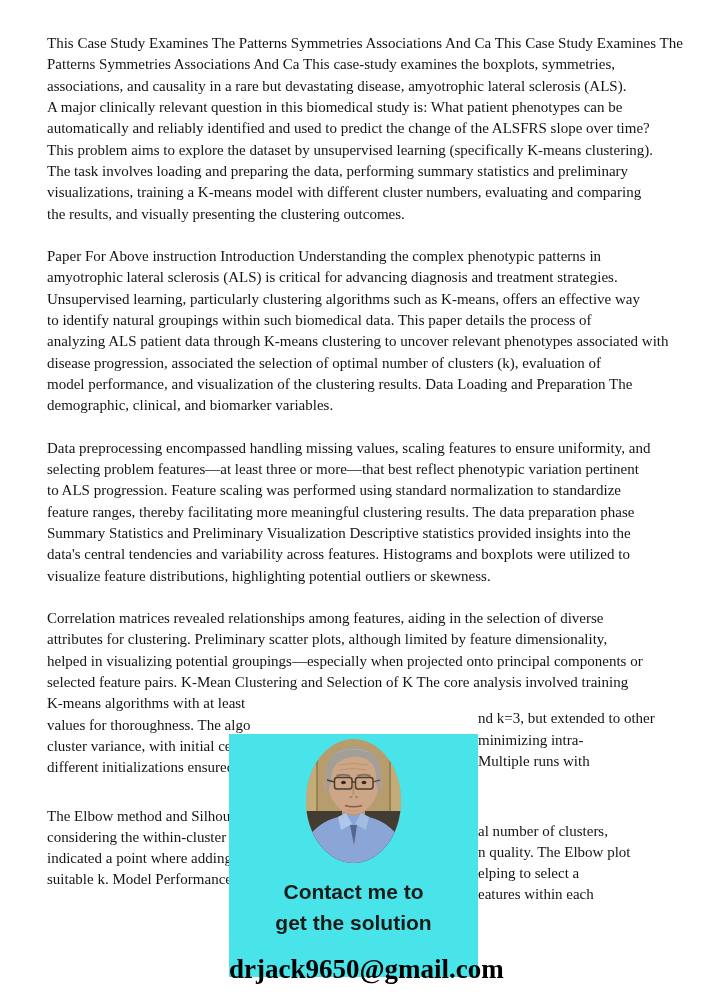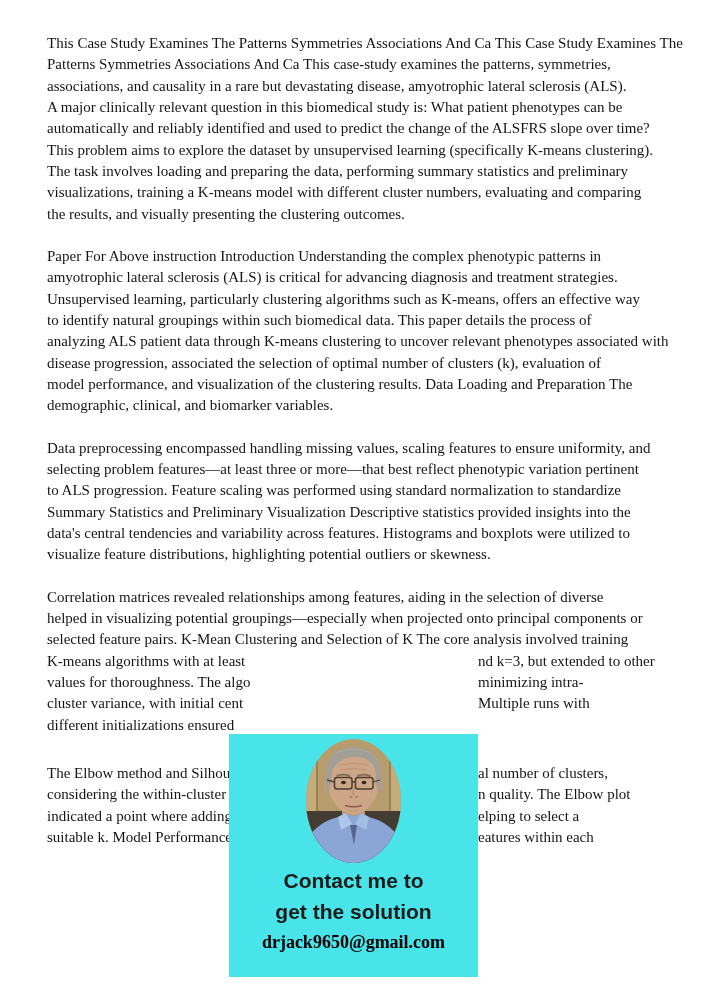--- a/index.html
+++ b/index.html
@@ -26,21 +26,21 @@
   .para { margin: 0 0 21px 0; }
   .para.extra-gap { margin-top: 27px; }
   .tline {
     position: relative;
     height: 21.33px;
     white-space: nowrap;
   }
   .fragR {
     position: absolute;
     left: 431px;
-    top: 0;
+    top: 15px;
     white-space: nowrap;
   }
   .overlay {
     position: absolute;
     left: 229px;
     top: 734px;
     width: 249px;
     height: 243px;
     z-index: 5;
     text-align: center;
@@ -52,39 +52,39 @@
     height: 124px;
   }
   .contact-line {
     font-family: "Liberation Sans", sans-serif;
     font-weight: 700;
     font-size: 21px;
     line-height: 31px;
     color: #1b1b19;
     margin: 0;
   }
-  .contact-line.first { margin-top: 2px; }
+  .contact-line.first { margin-top: 13px; }
   .email-line {
     font-family: "Liberation Serif", serif;
     font-weight: 700;
-    font-size: 18px;
+    font-size: 27px;
     line-height: 28px;
     color: #000000;
-    margin-top: 1px;
+    margin-top: 17px;
   }
 </style>
 </head>
 <body>
 
 <div class="page">
 
   <div class="doc" id="doc" style="color: rgb(20, 20, 20);">
       <div class="para">
         <div class="tline">This Case Study Examines The Patterns Symmetries Associations And Ca This Case Study Examines The</div>
-        <div class="tline">Patterns Symmetries Associations And Ca This case-study examines the patterns, symmetries,</div>
+        <div class="tline">Patterns Symmetries Associations And Ca This case-study examines the boxplots, symmetries,</div>
         <div class="tline">associations, and causality in a rare but devastating disease, amyotrophic lateral sclerosis (ALS).</div>
         <div class="tline">A major clinically relevant question in this biomedical study is: What patient phenotypes can be</div>
         <div class="tline">automatically and reliably identified and used to predict the change of the ALSFRS slope over time?</div>
         <div class="tline">This problem aims to explore the dataset by unsupervised learning (specifically K-means clustering).</div>
         <div class="tline">The task involves loading and preparing the data, performing summary statistics and preliminary</div>
         <div class="tline">visualizations, training a K-means model with different cluster numbers, evaluating and comparing</div>
         <div class="tline">the results, and visually presenting the clustering outcomes.</div>
       </div>
       <div class="para">
         <div class="tline">Paper For Above instruction Introduction Understanding the complex phenotypic patterns in</div>
@@ -93,26 +93,28 @@
         <div class="tline">to identify natural groupings within such biomedical data. This paper details the process of</div>
         <div class="tline">analyzing ALS patient data through K-means clustering to uncover relevant phenotypes associated with</div>
         <div class="tline">disease progression, associated the selection of optimal number of clusters (k), evaluation of</div>
         <div class="tline">model performance, and visualization of the clustering results. Data Loading and Preparation The</div>
         <div class="tline">demographic, clinical, and biomarker variables.</div>
       </div>
       <div class="para">
         <div class="tline">Data preprocessing encompassed handling missing values, scaling features to ensure uniformity, and</div>
         <div class="tline">selecting problem features—at least three or more—that best reflect phenotypic variation pertinent</div>
         <div class="tline">to ALS progression. Feature scaling was performed using standard normalization to standardize</div>
+        <div class="tline">feature ranges, thereby facilitating more meaningful clustering results. The data preparation phase</div>
         <div class="tline">Summary Statistics and Preliminary Visualization Descriptive statistics provided insights into the</div>
         <div class="tline">data's central tendencies and variability across features. Histograms and boxplots were utilized to</div>
         <div class="tline">visualize feature distributions, highlighting potential outliers or skewness.</div>
       </div>
       <div class="para">
         <div class="tline">Correlation matrices revealed relationships among features, aiding in the selection of diverse</div>
+        <div class="tline">attributes for clustering. Preliminary scatter plots, although limited by feature dimensionality,</div>
         <div class="tline">helped in visualizing potential groupings—especially when projected onto principal components or</div>
         <div class="tline">selected feature pairs. K-Mean Clustering and Selection of K The core analysis involved training</div>
         <div class="tline"><span class="fragL">K-means algorithms with at least</span><span class="fragR">nd k=3, but extended to other</span></div>
         <div class="tline"><span class="fragL">values for thoroughness. The algo</span><span class="fragR">minimizing intra-</span></div>
         <div class="tline"><span class="fragL">cluster variance, with initial cent</span><span class="fragR">Multiple runs with</span></div>
         <div class="tline"><span class="fragL">different initializations ensured</span><span class="fragR"></span></div>
       </div>
       <div class="para extra-gap">
         <div class="tline"><span class="fragL">The Elbow method and Silhouet</span><span class="fragR">al number of clusters,</span></div>
         <div class="tline"><span class="fragL">considering the within-cluster su</span><span class="fragR">n quality. The Elbow plot</span></div>

